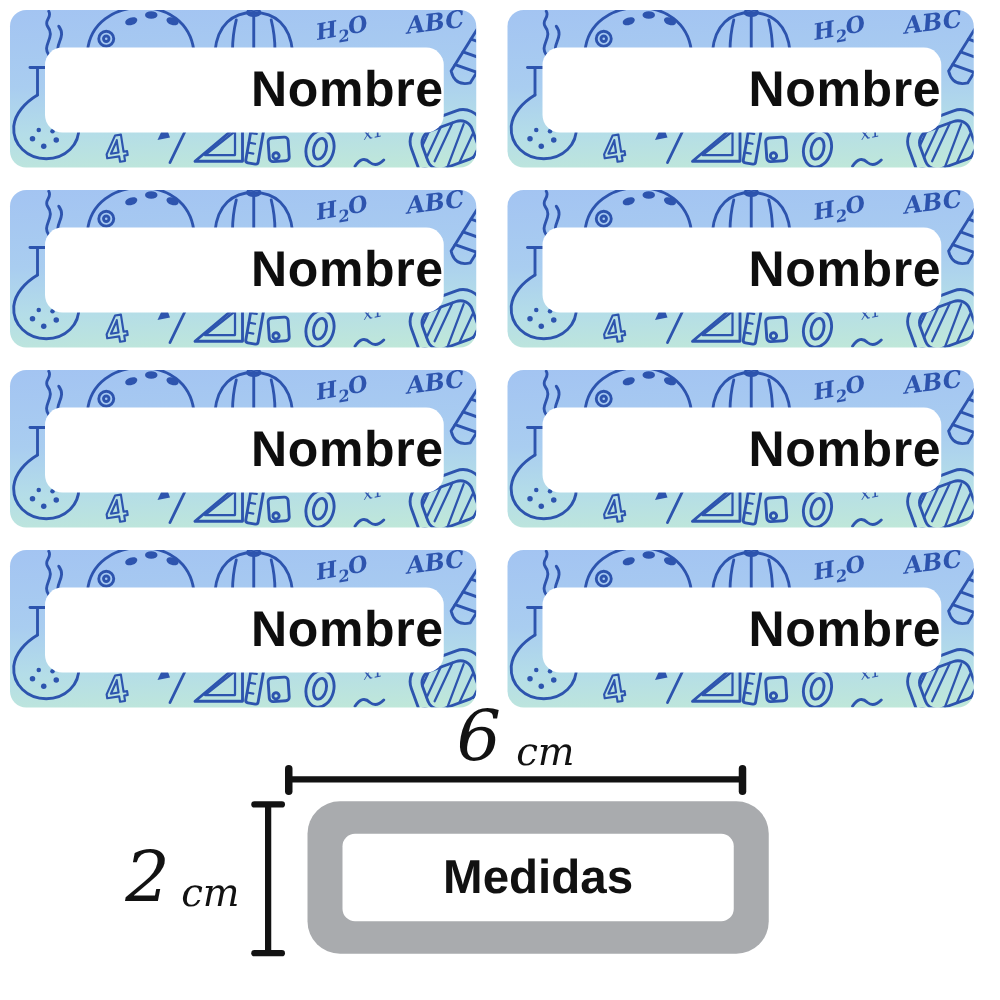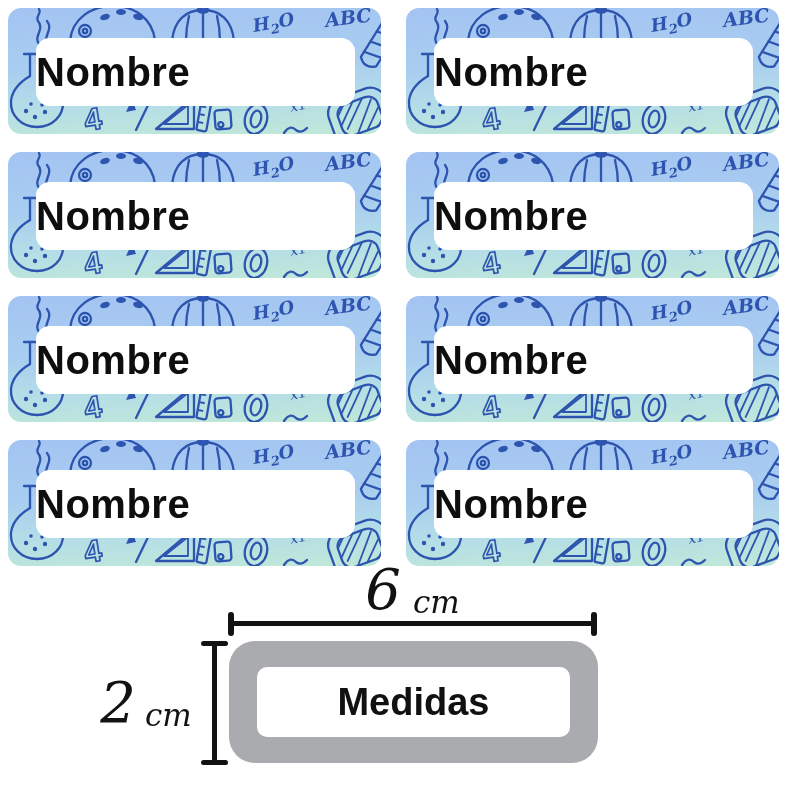--- a/index.html
+++ b/index.html
@@ -6,21 +6,21 @@
   .sheet{position:relative;width:800px;height:800px;background:#ffffff;overflow:hidden;
          font-family:"Liberation Sans",sans-serif;}
   .grid{position:absolute;left:8px;top:8px;display:grid;
         grid-template-columns:373px 373px;grid-auto-rows:126px;
         column-gap:25px;row-gap:18px;}
   .sticker{position:relative;border-radius:13px;overflow:hidden;
            background:linear-gradient(178deg,#a3c4f2 0%,#a9cdf0 45%,#b4dde8 72%,#c0e8d8 100%);}
   .doodles{position:absolute;left:0;top:0;width:100%;height:100%;}
   .name-panel{position:absolute;left:28px;right:26px;top:30px;height:68px;
               background:#ffffff;border-radius:14px;
-              display:flex;align-items:center;justify-content:flex-start;}
+              display:flex;align-items:center;justify-content:flex-end;}
   .name-text{font-size:40px;font-weight:bold;color:#0e0e0e;letter-spacing:0.5px;}
 
   
   .diagram{position:absolute;left:0;top:568px;width:800px;height:232px;color:#121212;}
   .script{font-family:"DejaVu Serif",serif;font-style:italic;}
   .dim-num{font-size:56px;line-height:1;}
   .dim-unit{font-size:31px;line-height:1;}
   .dim-h-label{position:absolute;left:230px;top:-6px;width:365px;height:56px;
                display:flex;align-items:flex-end;justify-content:center;gap:12px;}
   .dim-h-line{position:absolute;left:230px;top:53px;width:365px;height:5px;
@@ -28,21 +28,21 @@
   .dim-h-line .cap{position:absolute;width:6px;height:24px;background:#121212;
                    top:-9.5px;border-radius:3px;}
   .dim-h-line .cap.left{left:-2px;} .dim-h-line .cap.right{right:-2px;}
   .dim-v-label{position:absolute;left:86px;top:97px;width:120px;height:66px;
                display:flex;align-items:flex-end;justify-content:center;gap:9px;}
   .dim-v-line{position:absolute;left:212px;top:75px;width:5px;height:120px;
               background:#121212;border-radius:3px;}
   .dim-v-line .cap{position:absolute;height:5px;width:27px;background:#121212;
                    left:-11px;border-radius:3px;}
   .dim-v-line .cap.top{top:-2px;} .dim-v-line .cap.bottom{bottom:-2px;}
-  .m-outer{position:absolute;left:229px;top:73px;width:369px;height:122px;
+  .m-outer{position:absolute;left:246px;top:73px;width:369px;height:122px;
            background:#a9abae;border-radius:26px;}
   .m-inner{position:absolute;left:28px;top:26px;width:313px;height:70px;
            background:#ffffff;border-radius:10px;
            display:flex;align-items:center;justify-content:center;}
   .m-text{font-size:38px;font-weight:bold;color:#111111;}
 </style>
 </head>
 <body>
 
 <svg width="0" height="0" style="position:absolute" aria-hidden="true">

